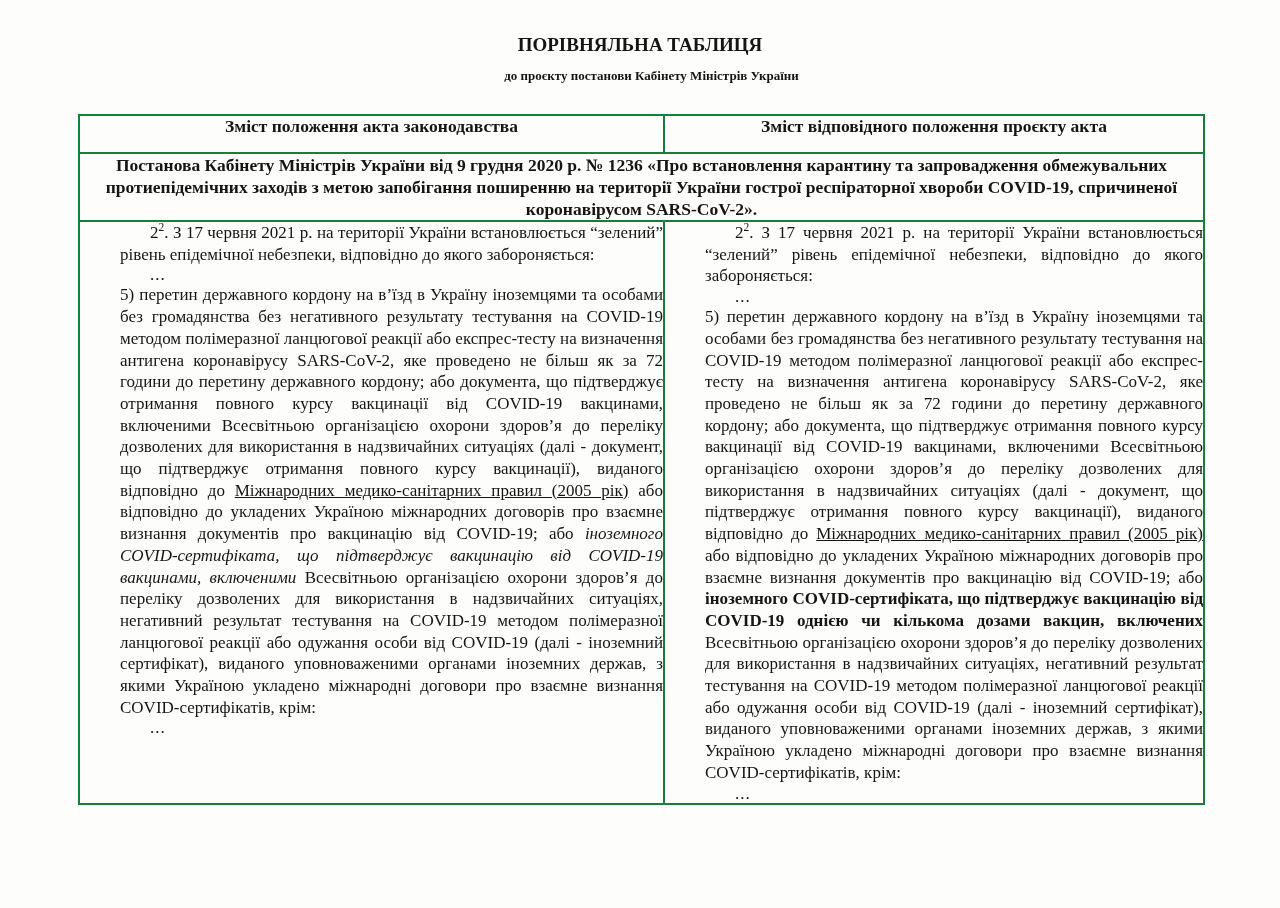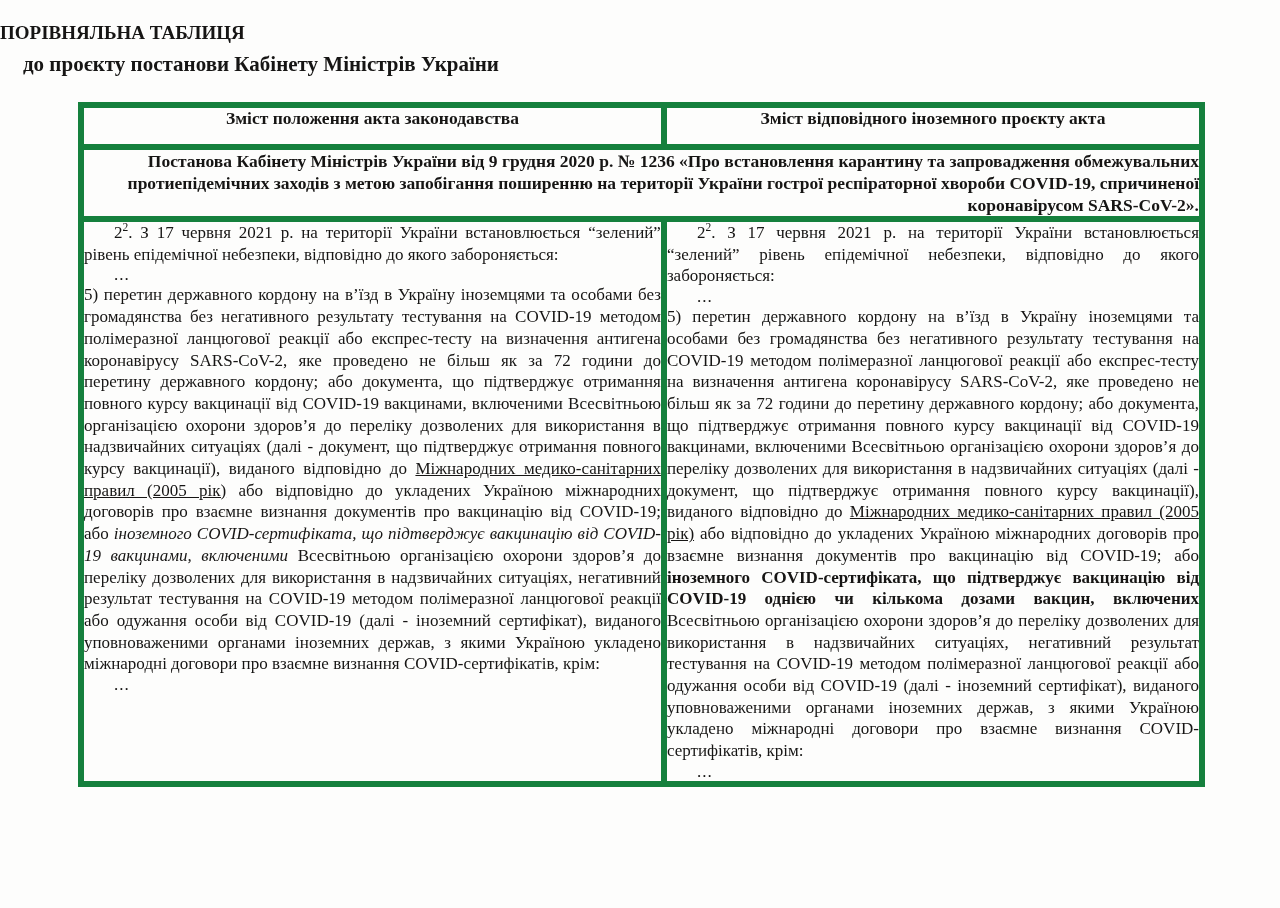--- a/index.html
+++ b/index.html
@@ -6,61 +6,61 @@
   body {
     width: 1280px; height: 908px;
     background: #fdfdfc;
     font-family: "Liberation Serif", "DejaVu Serif", serif;
     color: #161514;
     overflow: hidden;
   }
   .sheet { width: 1280px; height: 908px; position: relative; }
 
   
-  .doc-header { text-align: left; padding-top: 22px; }
+  .doc-header { text-align: center; padding-top: 34px; }
   .title-line1 { font-weight: bold; font-size: 19px; line-height: 22px; }
-  .title-line2 { font-weight: bold; font-size: 21px; line-height: 22px; margin-top: 9px; margin-left: 23px; }
+  .title-line2 { font-weight: bold; font-size: 13px; line-height: 22px; margin-top: 9px; margin-left: 23px; }
   .title-line3 { font-weight: bold; font-size: 21.5px; line-height: 25px; margin-top: 8px; white-space: nowrap; }
 
   
   table.cmp {
     border-collapse: collapse;
     table-layout: fixed;
     margin: 27px 0 0 78px;
     width: 1127px;
   }
   table.cmp td, table.cmp th {
-    border: 6px solid #15803d;
+    border: 2px solid #15803d;
     vertical-align: top;
     padding: 0;
   }
   th.col-head {
     height: 36px;
     vertical-align: middle;
     text-align: center;
     font-weight: bold;
     font-size: 17.5px;
     padding: 6px 10px;
   }
   td.section-cell {
-    text-align: right;
+    text-align: center;
     font-weight: bold;
     font-size: 17.5px;
     line-height: 22px;
     padding: 3px 14px 6px 14px;
   }
   td.text-cell {
     font-size: 17px;
     line-height: 21.7px;
     text-align: justify;
     padding: 3px 9px 8px 11px;
   }
   td.row-main { height: 552px; }
   td.row-last { height: 48px; }
-  td.text-cell p { margin: 0; }
+  td.text-cell p { margin: 0; padding-left: 40px; }
   .p-first { text-indent: 30px; }
   .p-item  { text-indent: 0; }
   .p-num   { text-indent: 14px; }
   .dots    { text-indent: 30px; line-height: 19px; letter-spacing: 1px; text-align: left; }
   .seg-underline { text-decoration: underline; }
   .seg-italic { font-style: italic; }
   .seg-bold { font-weight: bold; }
   sup.fn { font-size: 11.5px; line-height: 0; }
 </style>
 </head>
@@ -75,21 +75,21 @@
 
   <table class="cmp">
     <colgroup>
       <col style="width:52%">
       <col style="width:48%">
     </colgroup>
 
     <tbody>
         <tr>
       <th class="col-head">Зміст положення акта законодавства</th>
-      <th class="col-head">Зміст відповідного іноземного проєкту акта</th>
+      <th class="col-head">Зміст відповідного положення проєкту акта</th>
     </tr>
 
     <tr>
       <td class="section-cell" colspan="2">Постанова Кабінету Міністрів України від 9 грудня 2020 р. № 1236 «Про встановлення карантину та запровадження обмежувальних протиепідемічних заходів з метою запобігання поширенню на території України гострої респіраторної хвороби COVID-19, спричиненої коронавірусом SARS-CoV-2».</td>
     </tr>
 
     <tr>
       <td class="text-cell row-main">
         <p class="p-first"><span>2</span><sup class="fn">2</sup><span>. З 17 червня 2021 р. на території України встановлюється “зелений” рівень епідемічної небезпеки, відповідно до якого забороняється:</span></p>
         <p class="dots">...</p>

